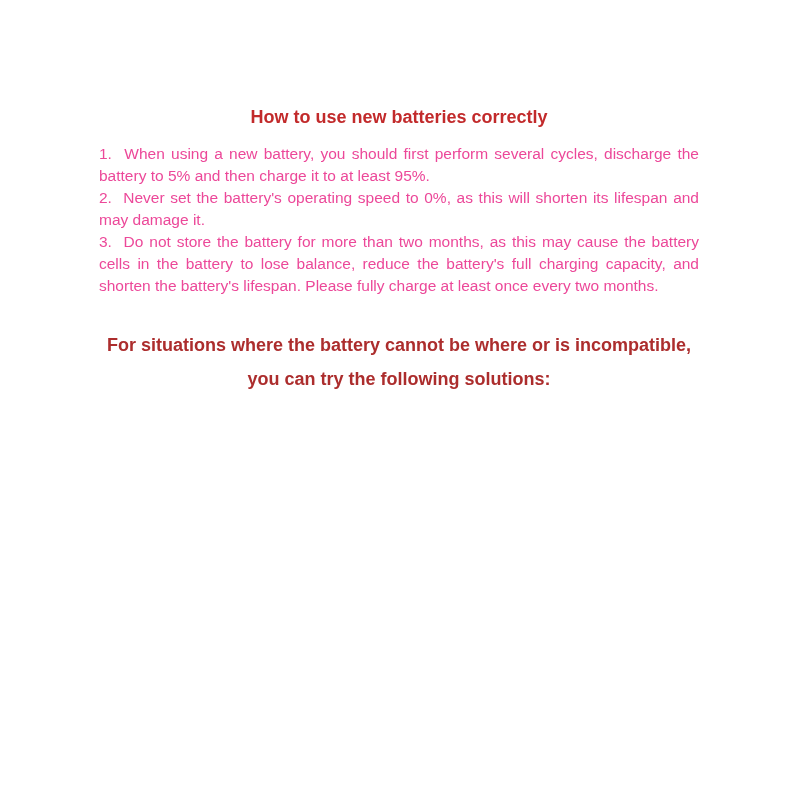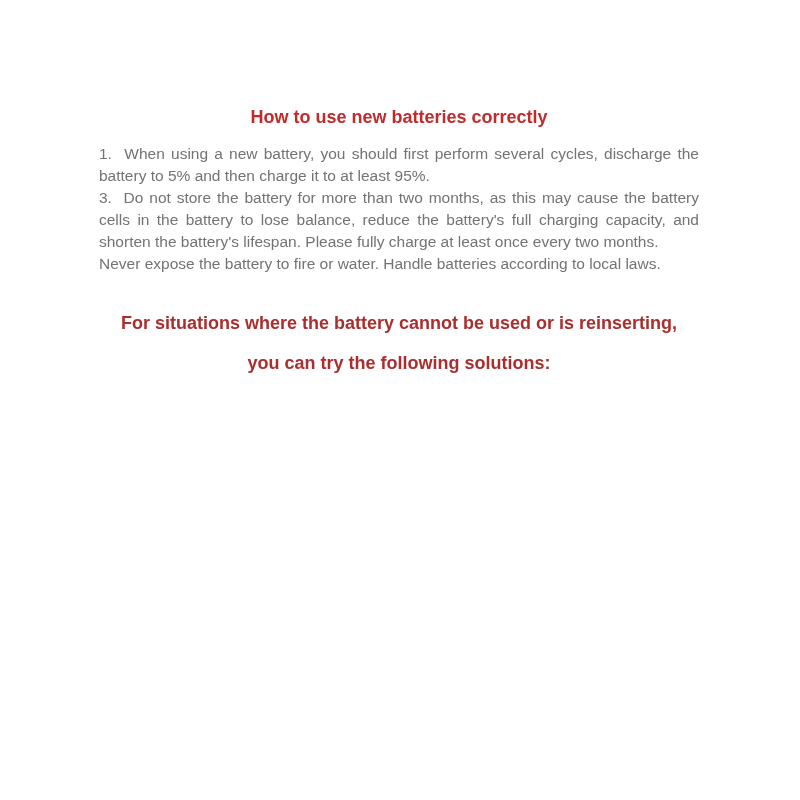--- a/index.html
+++ b/index.html
@@ -32,42 +32,42 @@
   .heading-primary {
     color: #c22a2b;
     margin-bottom: 15px;
   }
   .heading-secondary-1 {
     color: #ac2d2d;
     margin-top: 37px;
   }
   .heading-secondary-2 {
     color: #ac2d2d;
-    margin-top: 18px;
+    margin-top: 12px;
     margin-bottom: 13px;
   }
   .content p.body-par {
     margin: 0;
     font-size: 15.5px;
     line-height: 22px;
-    color: #737373;
+    color: #ec4899;
     text-align: justify;
   }
 </style>
 </head>
 <body>
 
 <div class="page">
   <div class="content">
 
     <h1 class="heading heading-primary">How to use new batteries correctly</h1>
 
     <p class="body-par">1.&nbsp; When using a new battery, you should first perform several cycles, discharge the battery to 5% and then charge it to at least 95%.</p>
+    <p class="body-par">2.&nbsp; Never set the battery's operating speed to 0%, as this will shorten its lifespan and may damage it.</p>
     <p class="body-par">3.&nbsp; Do not store the battery for more than two months, as this may cause the battery cells in the battery to lose balance, reduce the battery's full charging capacity, and shorten the battery's lifespan. Please fully charge at least once every two months.</p>
-    <p class="body-par">Never expose the battery to fire or water. Handle batteries according to local laws.</p>
 
-    <h2 class="heading heading-secondary-1">For situations where the battery cannot be used or is reinserting,</h2>
+    <h2 class="heading heading-secondary-1">For situations where the battery cannot be where or is incompatible,</h2>
 
     <h2 class="heading heading-secondary-2">you can try the following solutions:</h2>
 
 
   </div>
 </div>
 
 </body></html>

